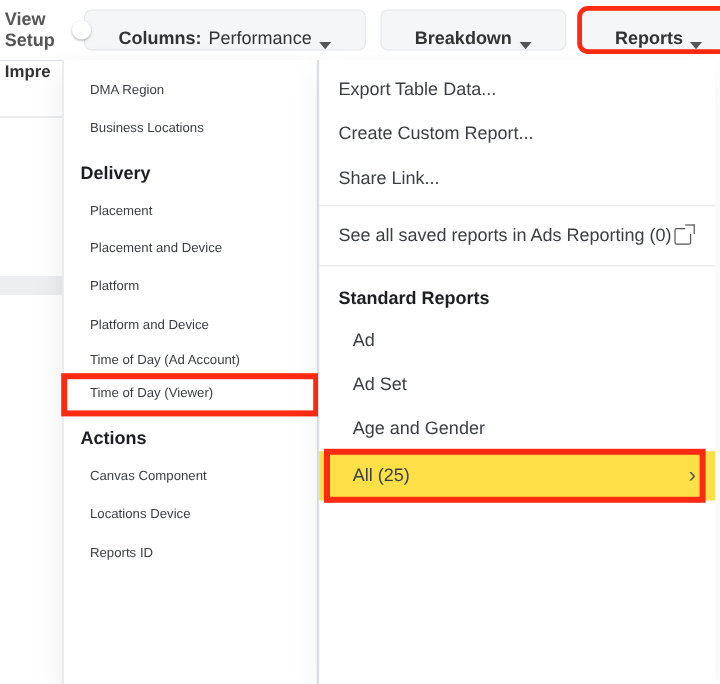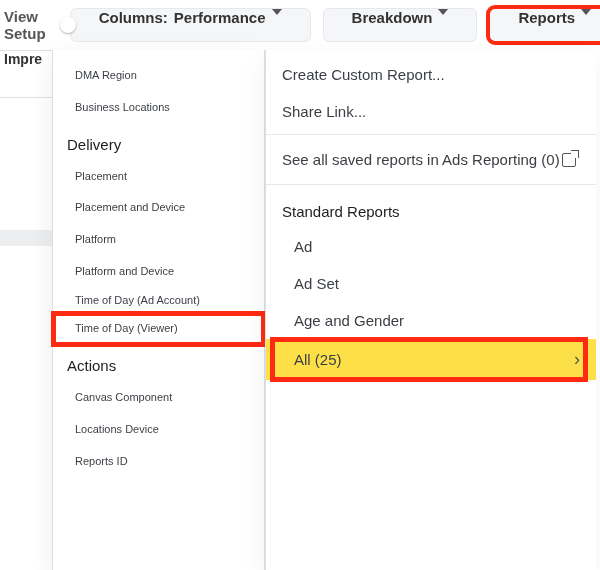--- a/index.html
+++ b/index.html
@@ -4,42 +4,42 @@
 <style>
   * { box-sizing: border-box; margin: 0; padding: 0; }
   html, body { width: 600px; height: 570px; font-family: -apple-system, "Helvetica Neue", Arial, sans-serif; background: #fff; overflow: hidden; }
   .root { position: relative; width: 600px; height: 570px; }
 
   
   .toolbar { position: absolute; top: 4px; left: 0; right: 0; height: 42px; display: flex; align-items: center; gap: 12px; padding: 0 4px; }
   .vs-label { font-size: 15px; color: #555; font-weight: 600; }
   .switch { position: relative; width: 36px; height: 20px; background: #c9ccd1; border-radius: 10px; }
   .switch::after { content: ""; position: absolute; width: 16px; height: 16px; background: #fff; border-radius: 50%; top: 2px; left: 2px; box-shadow: 0 1px 2px rgba(0,0,0,.3); }
-  .pill { display: inline-flex; align-items: flex-start; gap: 6px; height: 34px; padding: 0 28px; background: #f5f6f7; border: 1px solid #e6e8eb; border-radius: 6px; font-size: 15px; color: #333; font-weight: 600; cursor: pointer; }
-  .pill .thin { font-weight: 700; }
+  .pill { display: inline-flex; align-items: flex-end; gap: 6px; height: 34px; padding: 0 28px; background: #f5f6f7; border: 1px solid #e6e8eb; border-radius: 6px; font-size: 15px; color: #333; font-weight: 600; cursor: pointer; }
+  .pill .thin { font-weight: 400; }
   .caret { width: 0; height: 0; border-left: 5px solid transparent; border-right: 5px solid transparent; border-top: 6px solid #555; }
   .hl-red-btn { outline: 4px solid #ff2a12; outline-offset: -1px; }
 
   
   .col-header-area { position: absolute; top: 50px; left: 0; width: 52px; height: 48px; border-top: 1px solid #dcdfe3; border-bottom: 1px solid #dcdfe3; display: flex; padding-left: 4px; font-size: 14px; font-weight: 700; color: #333; background: #fff; }
   .row-strip { position: absolute; top: 230px; left: 0; width: 52px; height: 16px; background: #eceef0; }
 
   
   .panel-left { position: absolute; top: 50px; left: 52px; width: 213px; bottom: 0; background: #fff; border-left: 1px solid #dcdfe3; border-right: 1px solid #dcdfe3; box-shadow: 0 8px 24px rgba(0,0,0,.08); padding: 10px 0 0 0; }
   .panel-left .item { padding: 9px 14px 9px 22px; font-size: 11px; color: #3b3f44; cursor: pointer; line-height: 1.25; }
   .panel-left .item.two-line { padding-top: 6px; padding-bottom: 6px; }
-  .panel-left .section { padding: 12px 14px 8px 14px; font-size: 15px; font-weight: 400; color: #1c1e21; }
+  .panel-left .section { padding: 12px 14px 8px 14px; font-size: 15px; font-weight: 700; color: #1c1e21; }
   .hl-red-item { outline: 5px solid #ff2a12; outline-offset: -3px; }
 
   
   .panel-right { position: absolute; top: 50px; left: 265px; right: 4px; bottom: 0; background: #fff; border-left: 1px solid #dcdfe3; box-shadow: -2px 8px 24px rgba(0,0,0,.05); padding-top: 6px; }
   .panel-right .ritem { padding: 10px 16px 10px 16px; font-size: 15px; color: #3b3f44; cursor: pointer; display: flex; align-items: center; justify-content: space-between; }
   .panel-right .sep { border-top: 1px solid #e6e8eb; margin: 4px 0; }
   .panel-right .saved { padding: 12px 16px; font-size: 15px; color: #3b3f44; display: flex; align-items: center; gap: 2px; }
-  .panel-right .rsection { padding: 14px 16px 8px 16px; font-size: 15px; font-weight: 400; color: #1c1e21; }
+  .panel-right .rsection { padding: 14px 16px 8px 16px; font-size: 15px; font-weight: 700; color: #1c1e21; }
   .panel-right .indent { padding-left: 28px; }
   .panel-right .all-row { background: #fde047; }
   .panel-right .all-row .chev { font-size: 18px; color: #555; }
   .ext-icon { width: 14px; height: 14px; border: 1.6px solid #555; border-radius: 2px; position: relative; flex: none; }
   .ext-icon::after { content: ""; position: absolute; width: 7px; height: 7px; border-top: 1.6px solid #555; border-right: 1.6px solid #555; top: -4px; right: -4px; background: #fff; }
   .hl-red-row { position: relative; }
   .hl-red-row::before { content: ""; position: absolute; inset: -2px 8px -2px 4px; border: 5px solid #ff2a12; pointer-events: none; }
 </style>
 </head>
 <body>
@@ -84,20 +84,23 @@
     <div class="item hl-red-item">Time of Day (Viewer)</div>
 
     <div class="section">Actions</div>
     <div class="item">Canvas Component</div>
     <div class="item">Locations Device</div>
     <div class="item">Reports ID</div>
   </div>
 
   <div class="panel-right">
     <div class="ritem">
+        <span>Export Table Data...</span>
+      </div>
+    <div class="ritem">
         <span>Create Custom Report...</span>
       </div>
     <div class="ritem">
         <span>Share Link...</span>
       </div>
 
     <div class="sep"></div>
 
     <div class="saved">
       <span>See all saved reports in Ads Reporting (0)</span>

